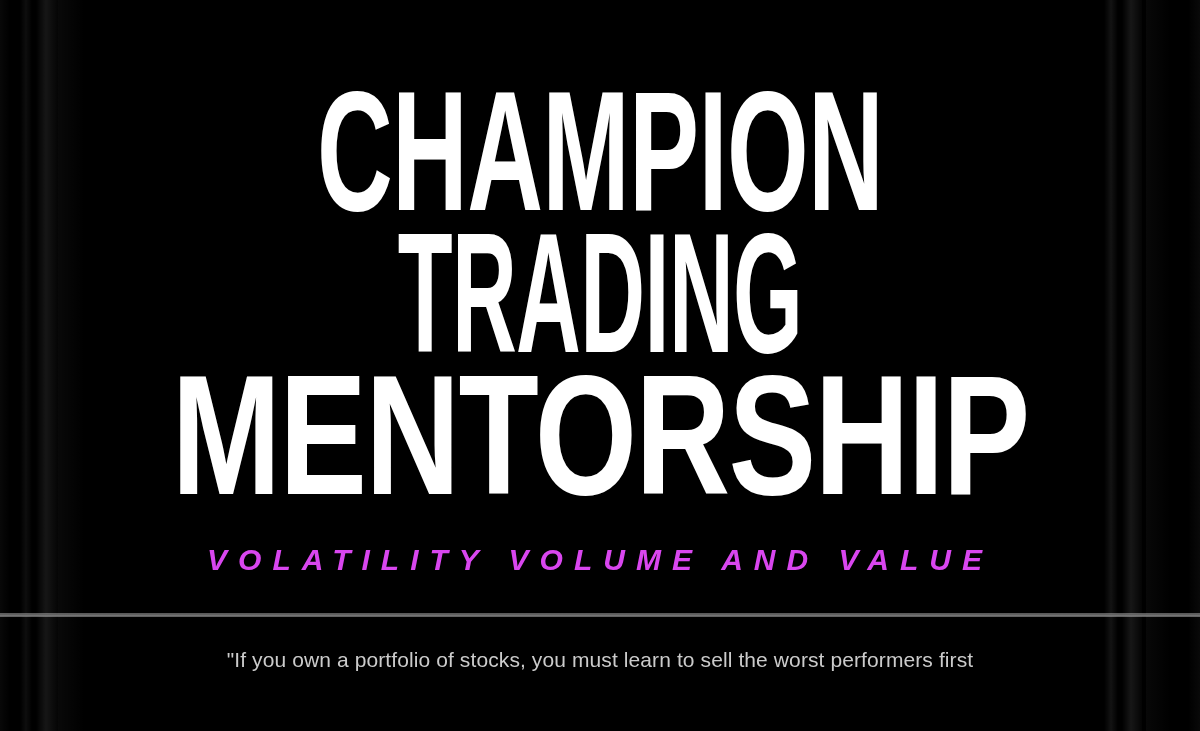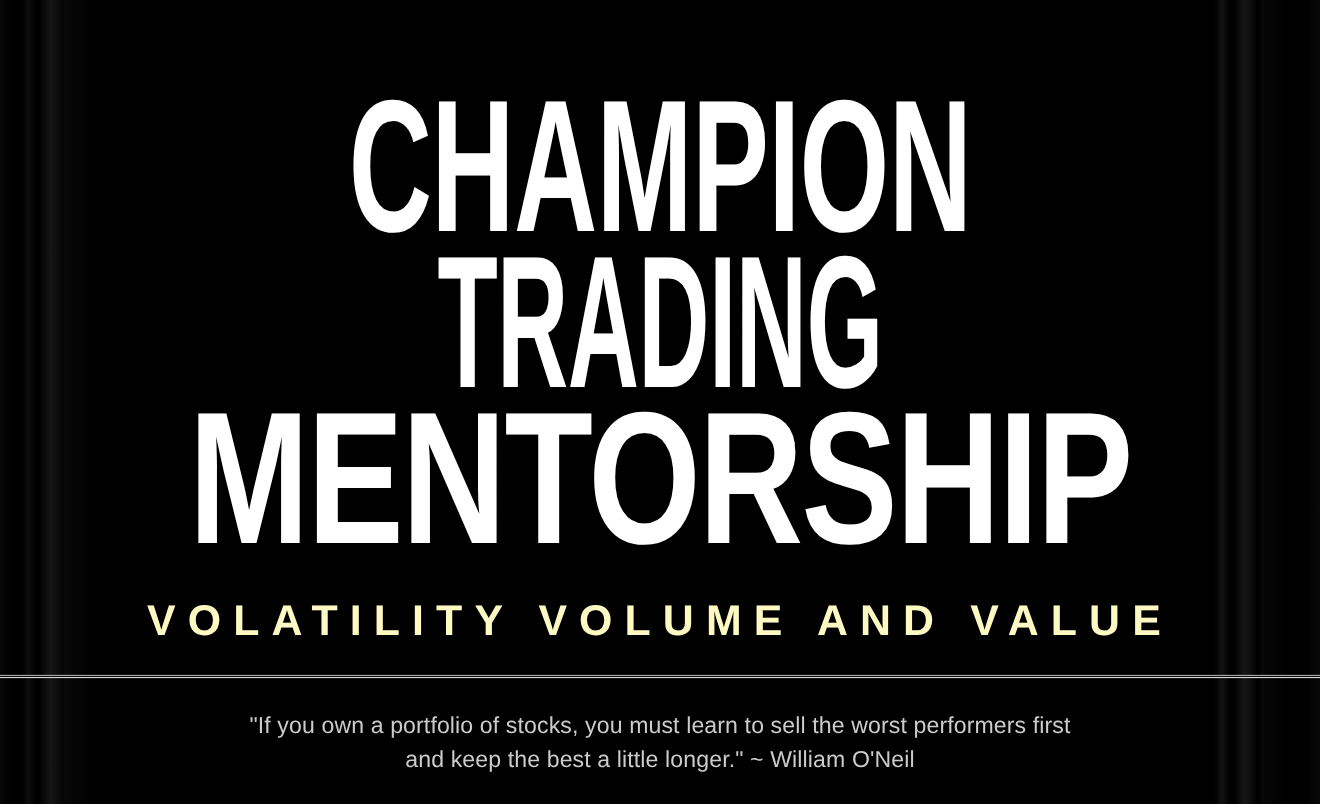--- a/index.html
+++ b/index.html
@@ -86,28 +86,29 @@
     letter-spacing:-2px;
     transform:scaleX(1.10) scaleY(1.12);
   }
 
   
   .subtitle {
     position:absolute;
     top:543px;
     left:0; right:0;
     text-align:center;
-    color:#fef9c3;
+    color:#d946ef;
     font-family:"Liberation Sans", sans-serif;
     font-weight:700;
-    font-size:39px;
+    font-size:30px;
     letter-spacing:11px;
     text-transform:uppercase;
     white-space:nowrap;
     z-index:2;
+    font-style:italic;
   }
 
   
   .divider {
     position:absolute;
     top:613px;
     left:0;
     width:1200px;
     height:4px;
     z-index:2;
@@ -156,16 +157,15 @@
     <span class="title-line title-2" style="transform: scaleX(0.5983) scaleY(1.14);">TRADING</span>
     <span class="title-line title-3" style="transform: scaleX(0.8767) scaleY(1.14);">MENTORSHIP</span>
   </div>
 
   <div class="subtitle">VOLATILITY VOLUME AND VALUE</div>
 
   <div class="divider"></div>
 
   <div class="quote">
     <span class="quote-line">"If you own a portfolio of stocks, you must learn to sell the worst performers first</span>
-    <span class="quote-line">and keep the best a little longer." ~ William O'Neil</span>
   </div>
 
 </div>
 
 </body></html>

